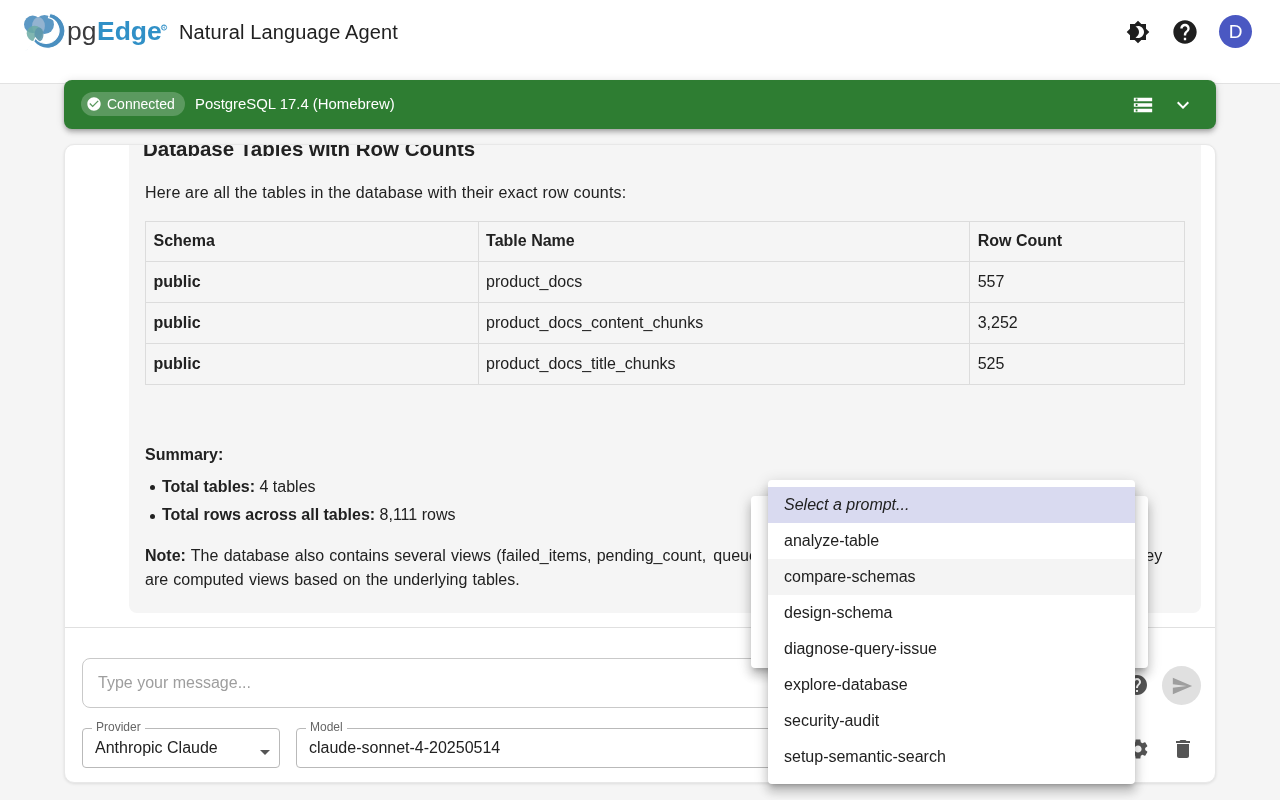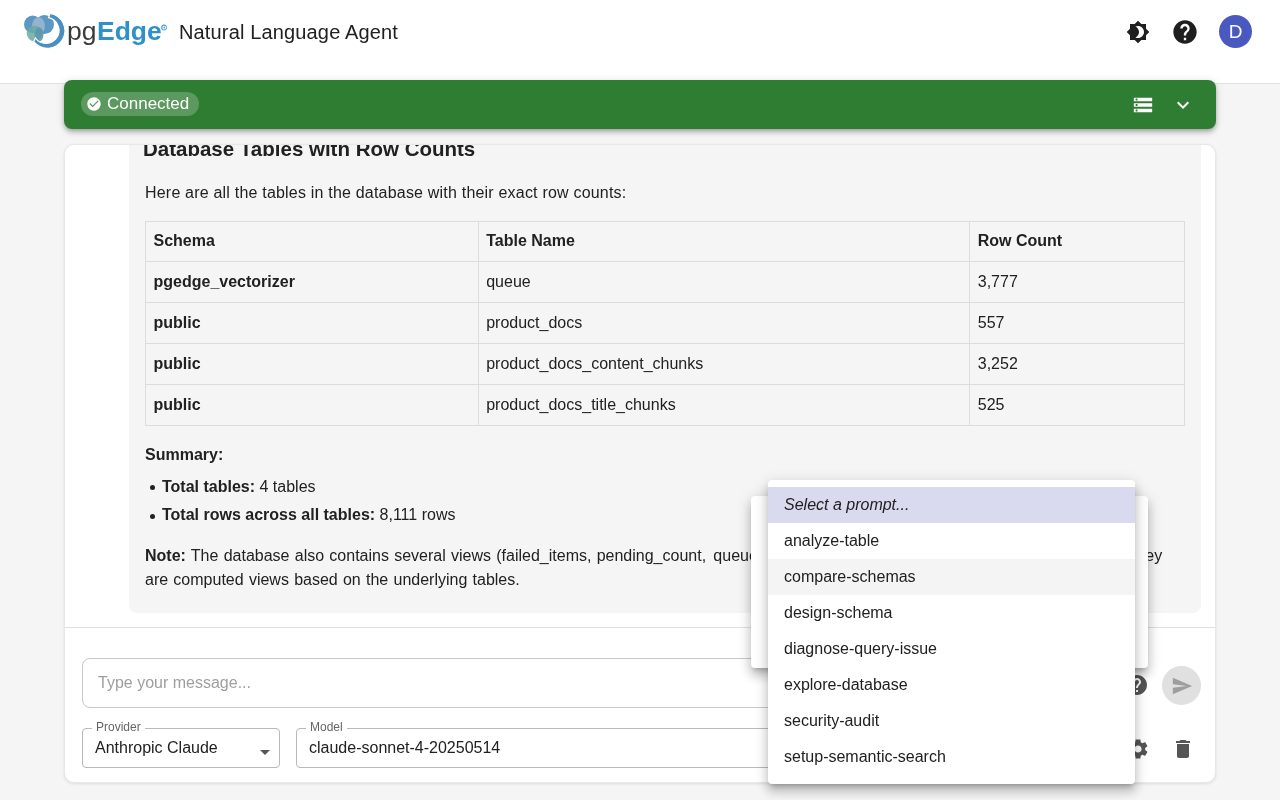--- a/index.html
+++ b/index.html
@@ -6,21 +6,21 @@
   html,body { width:1280px; height:800px; background:#f5f5f5; font-family:"Liberation Sans",sans-serif; overflow:hidden; position:relative; color:#212121; }
   .abs { position:absolute; }
 
   
   .header { position:absolute; left:0; top:0; width:1280px; height:84px; background:#fff; border-bottom:1px solid #e2e2e2; }
   .title { position:absolute; left:179px; top:0; height:64px; line-height:64px; font-size:20px; color:#212121; letter-spacing:0.15px; }
   .avatar { position:absolute; left:1219px; top:15px; width:33px; height:33px; border-radius:50%; background:#4a58c2; color:#fff; font-size:19px; text-align:center; line-height:33px; }
 
   
   .gbar { position:absolute; left:64px; top:80px; width:1152px; height:49px; background:#2e7d32; border-radius:8px; box-shadow:0 2px 4px -1px rgba(0,0,0,.2), 0 4px 5px 0 rgba(0,0,0,.14), 0 1px 10px 0 rgba(0,0,0,.12); color:#fff; }
-  .pill { position:absolute; left:17px; top:12px; height:24px; border-radius:12px; background:rgba(255,255,255,.22); padding:0 10px 0 26px; font-size:17px; line-height:24px; color:#fff; }
+  .pill { position:absolute; left:17px; top:12px; height:24px; border-radius:12px; background:rgba(255,255,255,.22); padding:0 10px 0 26px; font-size:14px; line-height:24px; color:#fff; }
   .pill svg { position:absolute; left:5px; top:4px; }
   .gtitle { position:absolute; left:131px; top:0; height:49px; line-height:49px; font-size:14.9px; }
   .gmono { position:absolute; left:340px; top:0; height:49px; line-height:49px; font-size:14px; font-family:"Liberation Mono",monospace; }
 
   
   .paper { position:absolute; left:64px; top:144px; width:1152px; height:639px; background:#fff; border-radius:10px; border:1px solid #e8e8e8; box-shadow:0 1px 3px rgba(0,0,0,.1); overflow:hidden; }
   .msgcard { position:absolute; left:64px; top:-32px; width:1072px; height:500px; background:#f5f5f5; border-radius:8px; }
   .h3 { position:absolute; left:14px; top:24px; font-size:20.5px; font-weight:bold; line-height:24px; }
   .p1 { position:absolute; left:16px; top:67.5px; font-size:16px; line-height:24px; letter-spacing:0.2px; }
 
@@ -73,43 +73,39 @@
   <svg class="abs" style="left:1171px; top:18px;" width="28" height="28" viewBox="0 0 24 24" fill="#1f1f1f">
       <path d="M12 2C6.48 2 2 6.48 2 12s4.48 10 10 10 10-4.48 10-10S17.52 2 12 2zm1 17h-2v-2h2v2zm2.07-7.75l-.9.92C13.45 12.9 13 13.5 13 15h-2v-.5c0-1.1.45-2.1 1.17-2.83l1.24-1.26c.37-.36.59-.86.59-1.41 0-1.1-.9-2-2-2s-2 .9-2 2H8c0-2.21 1.79-4 4-4s4 1.79 4 4c0 .88-.36 1.68-.93 2.25z"></path>
     </svg>
   <div class="avatar">D</div>
 </div>
 
 <div class="gbar">
   <div class="pill"><svg width="16" height="16" viewBox="0 0 24 24" fill="#fff">
         <path d="M12 2C6.48 2 2 6.48 2 12s4.48 10 10 10 10-4.48 10-10S17.52 2 12 2zm-2 15l-5-5 1.41-1.41L10 14.17l7.59-7.59L19 8l-9 9z"></path>
       </svg>Connected</div>
+  <div class="gtitle">PostgreSQL 17.4 (Homebrew)</div>
   <svg style="position:absolute; left:1068px; top:14px;" width="22" height="22" viewBox="0 0 24 24" fill="#fff">
       <path d="M2 20h20v-4H2v4zm2-3h2v2H4v-2zM2 4v4h20V4H2zm4 3H4V5h2v2zm-4 7h20v-4H2v4zm2-3h2v2H4v-2z"></path>
     </svg>
   <svg style="position:absolute; left:1107px; top:13px;" width="24" height="24" viewBox="0 0 24 24" fill="#fff">
       <path d="M16.59 8.59L12 13.17 7.41 8.59 6 10l6 6 6-6z"></path>
     </svg>
 </div>
 
 <div class="paper">
   <div class="msgcard">
     <div class="h3">Database Tables with Row Counts</div>
     <div class="p1">Here are all the tables in the database with their exact row counts:</div>
     <table>
       <tbody>
           <tr>
             <th class="c1">Schema</th>
             <th class="c2">Table Name</th>
             <th class="c3">Row Count</th>
-          </tr>
-      <tr>
-            <td style="font-weight:bold">pgedge_vectorizer</td>
-            <td>queue</td>
-            <td>3,777</td>
           </tr>
       <tr>
             <td style="font-weight:bold">public</td>
             <td>product_docs</td>
             <td>557</td>
           </tr>
       <tr>
             <td style="font-weight:bold">public</td>
             <td>product_docs_content_chunks</td>
             <td>3,252</td>

